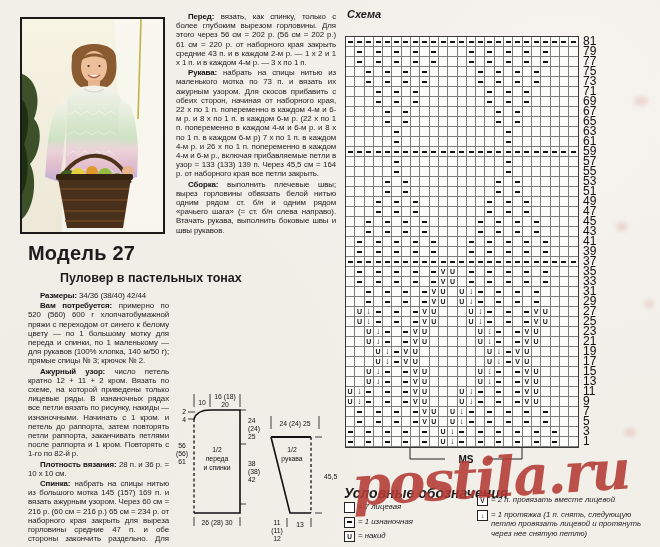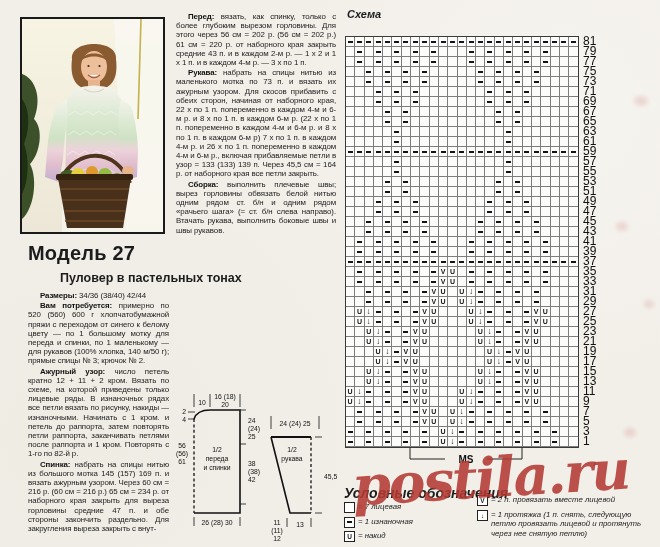--- a/index.html
+++ b/index.html
@@ -113,20 +113,21 @@
     </svg>
   </div>
 
   <div class="h1">Модель 27</div>
   <div class="h2">Пуловер в пастельных тонах</div>
 
   <div class="col col1" id="col1">
       <p><b>Размеры:</b> 34/36 (38/40) 42/44</p>
       <p><b>Вам потребуется:</b> примерно по 520 (560) 600 г хлопчатобумажной пряжи с переходом от синего к белому цвету — по 1 большому мотку для переда и спинки, по 1 маленькому — для рукавов (100% хлопка, 140 м/50 г); прямые спицы № 3; крючок № 2.</p>
       <p><b>Ажурный узор:</b> число петель кратно 12 + 11 + 2 кром. Вязать по схеме, на которой приведены только лицевые ряды. В изнаночных рядах все петли вязать по рисунку, накиды — изнаночными. Начинать с 1 кром. и петель до раппорта, затем повторять петли раппорта, заканчивать петлями после раппорта и 1 кром. Повторять с 1-го по 82-й р.</p>
+      <p><b>Плотность вязания:</b> 28 п. и 36 р. = 10 х 10 см.</p>
       <p><b>Спинка:</b> набрать на спицы нитью из большого мотка 145 (157) 169 п. и вязать ажурным узором. Через 60 см = 216 р. (60 см = 216 р.) 65 см = 234 р. от наборного края закрыть для выреза горловины средние 47 п. и обе стороны закончить раздельно. Для закругления выреза закрыть с внут-</p>
     </div>
   <div class="col col2" id="col2">
       <p><b>Перед:</b> вязать, как спинку, только с более глубоким вырезом горловины. Для этого через 56 см = 202 р. (56 см = 202 р.) 61 см = 220 р. от наборного края закрыть средние 43 п. и в каждом 2-м р. — 1 х 2 и 1 х 1 п. и в каждом 4-м р. — 3 х по 1 п.</p>
       <p><b>Рукава:</b> набрать на спицы нитью из маленького мотка по 73 п. и вязать их ажурным узором. Для скосов прибавить с обеих сторон, начиная от наборного края, 22 х по 1 п. попеременно в каждом 4-м и 6-м р. и 8 х по 1 п. в каждом 6-м р. (22 х по 1 п. попеременно в каждом 4-м и 6-м р. и 8 х по 1 п. в каждом 6-м р) 7 х по 1 п. в каждом 4-м р. и 26 х по 1 п. попеременно в каждом 4-м и 6-м р., включая прибавляемые петли в узор = 133 (133) 139 п. Через 45,5 см = 164 р. от наборного края все петли закрыть.</p>
       <p><b>Сборка:</b> выполнить плечевые швы; вырез горловины обвязать белой нитью одним рядом ст. б/н и одним рядом «рачьего шага» (= ст. б/н слева направо). Втачать рукава, выполнить боковые швы и швы рукавов.</p>
     </div>
 
   <div class="chart-title">Схема</div>
   <div class="chart-grid" id="chart-grid">

